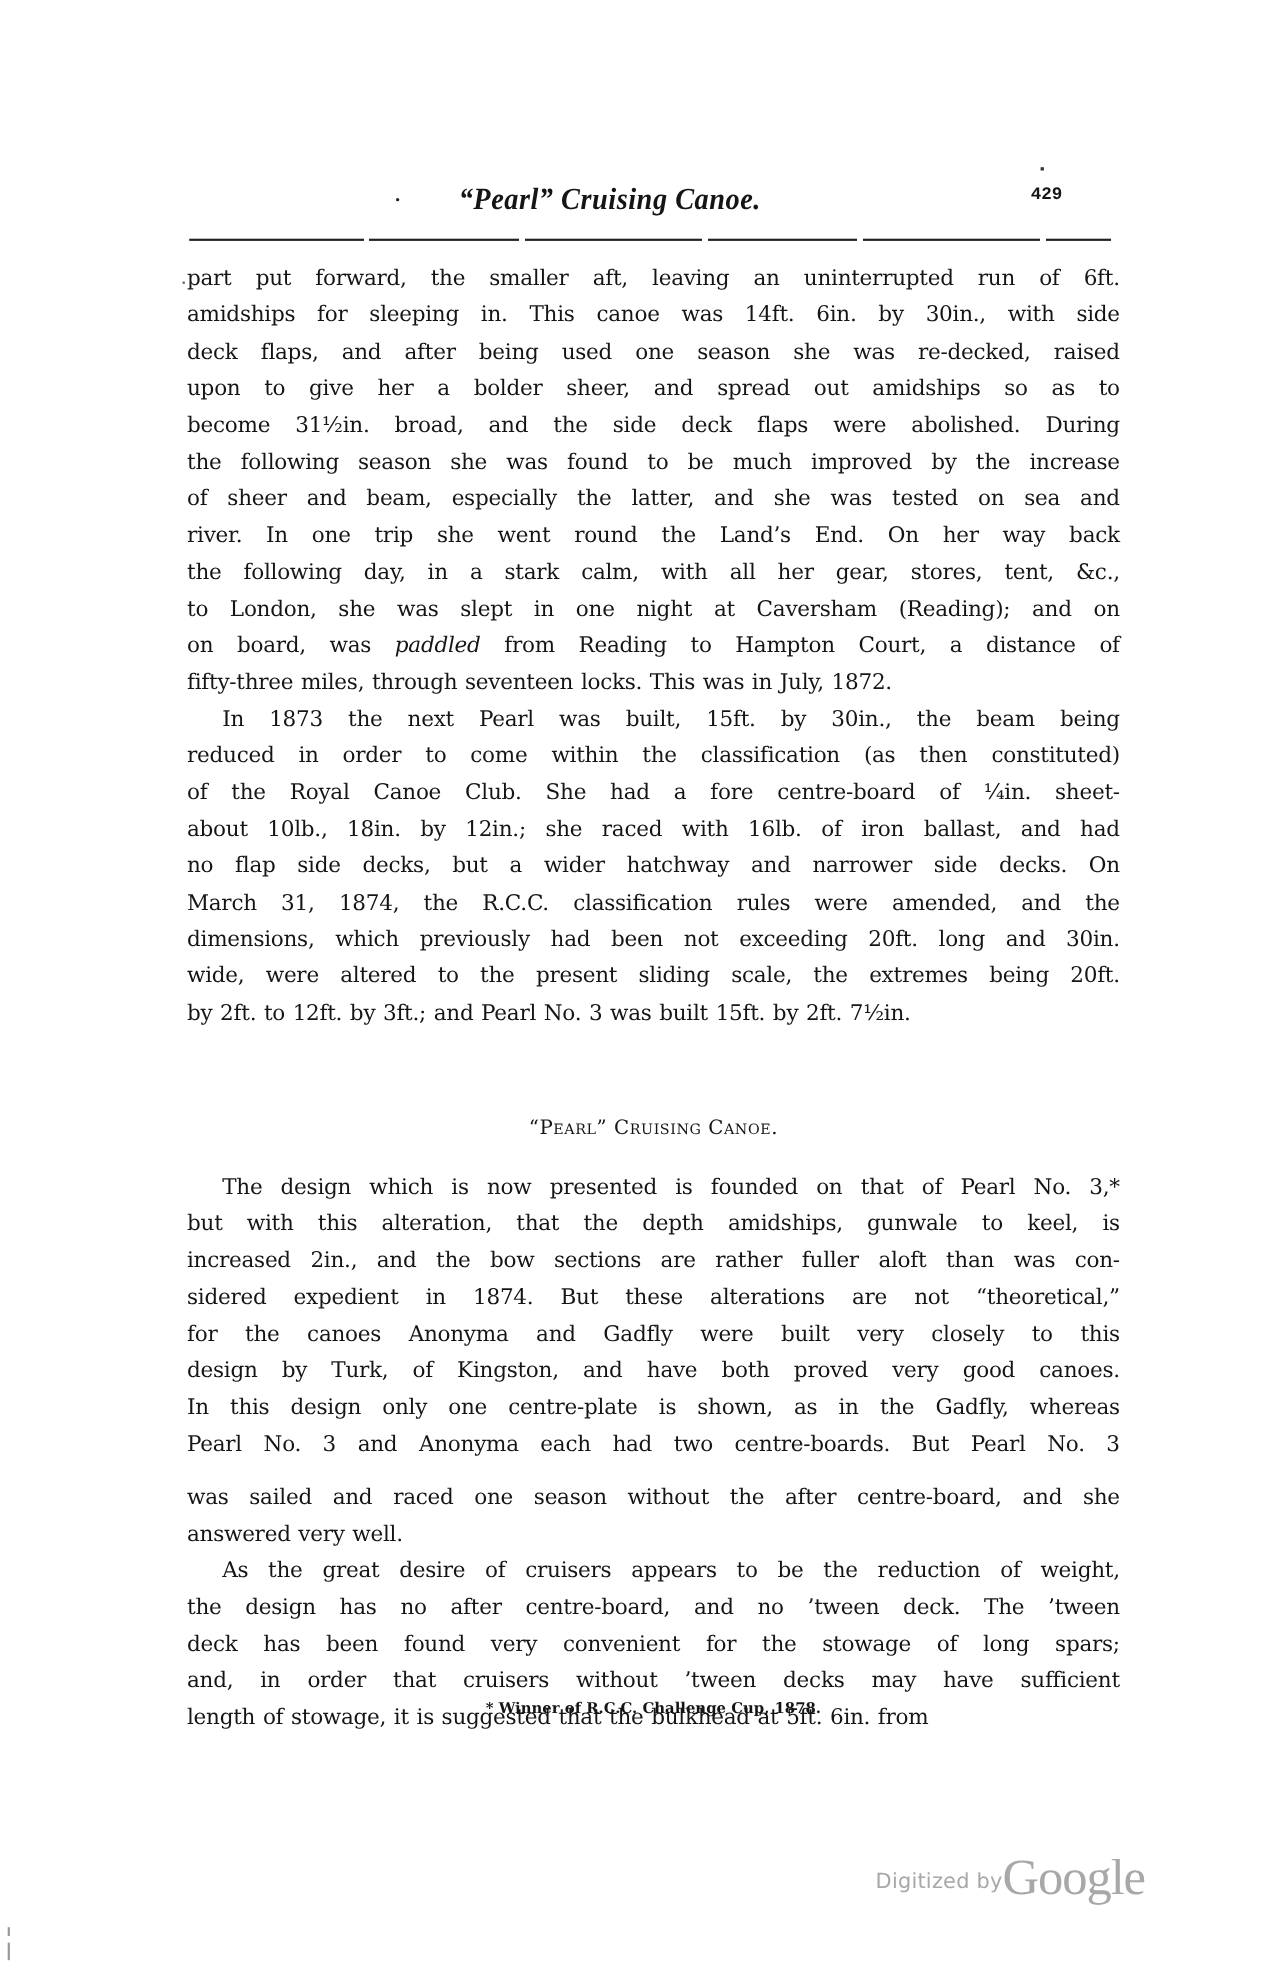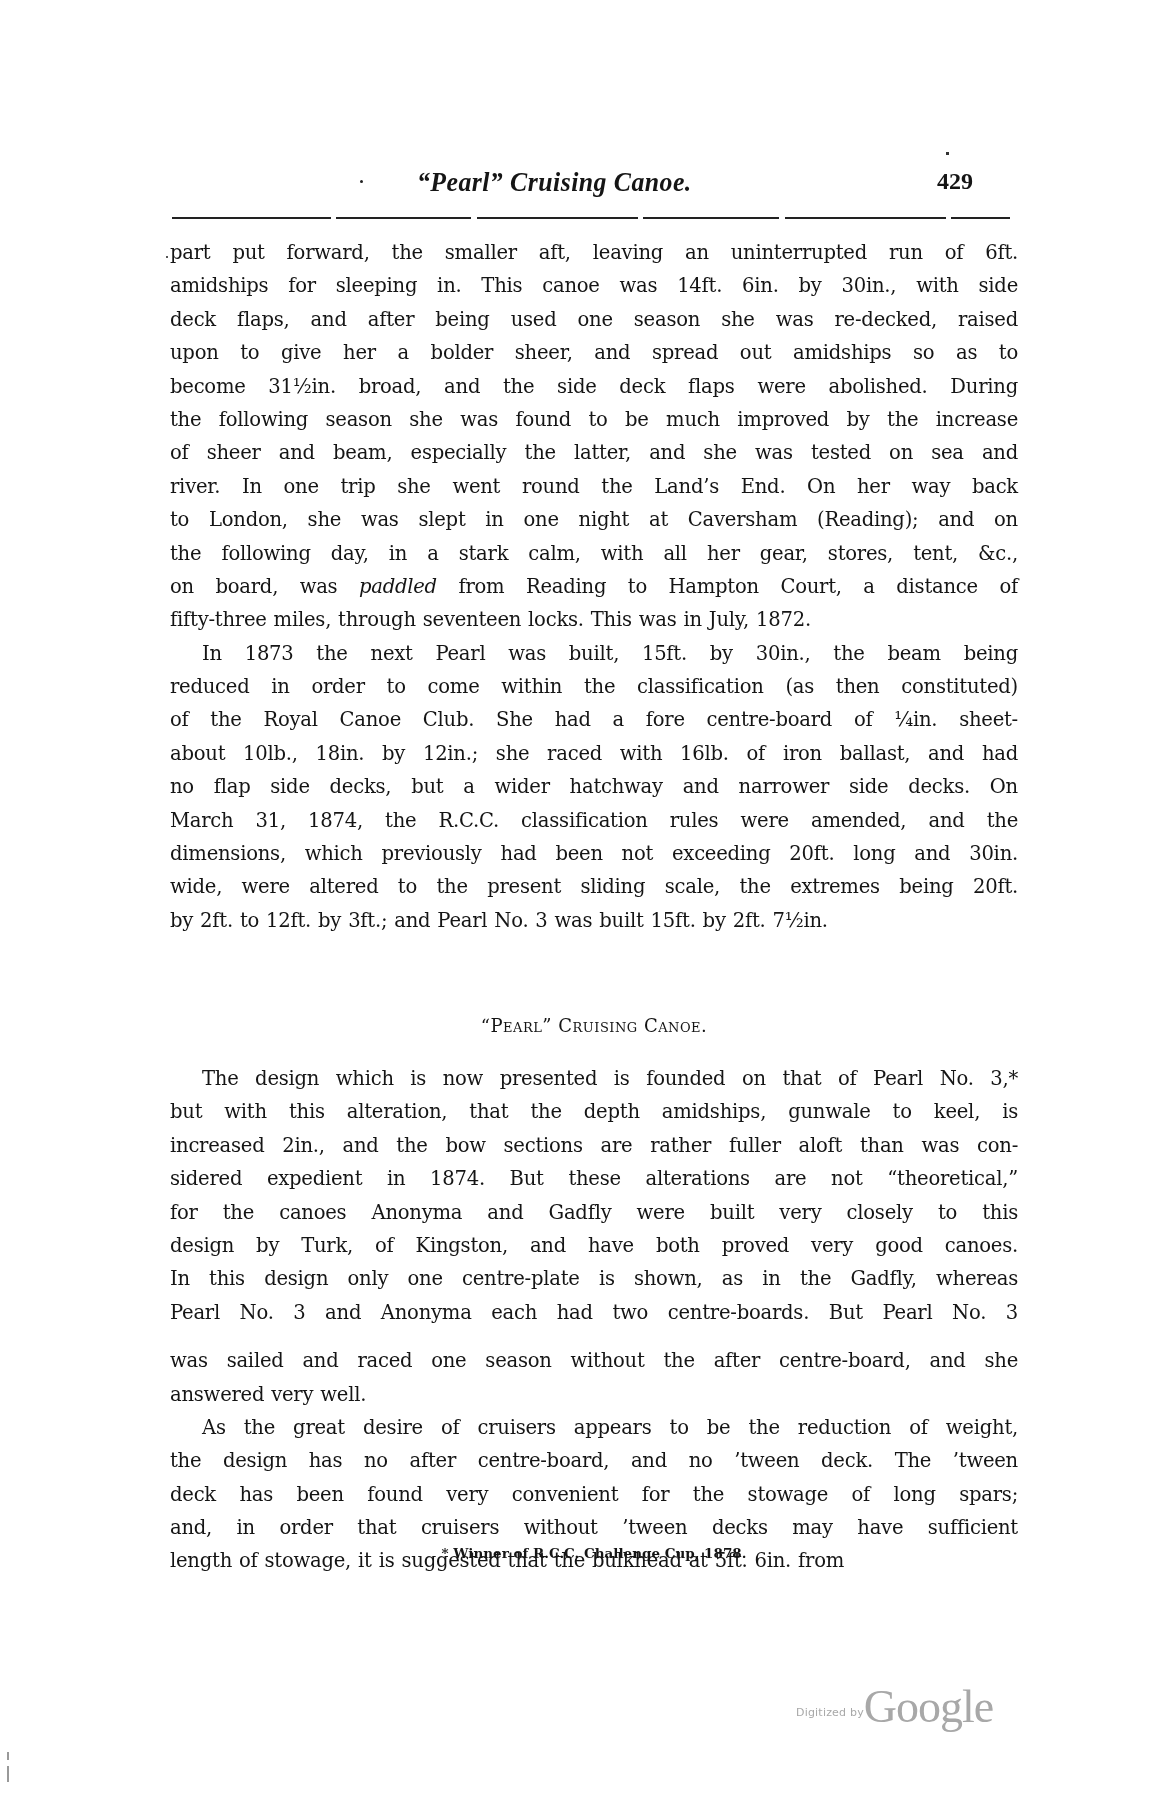--- a/index.html
+++ b/index.html
@@ -41,23 +41,23 @@
       font-size: 28px;
       letter-spacing: 0.5px;
       transform: scaleX(0.92);
       transform-origin: left center;
       white-space: nowrap;
     }
     .page-number {
       position: absolute;
       left: 765px;
       top: 8px;
-      font-family: Liberation Serif, serif;
+      font-family: Liberation Mono, monospace;
       font-weight: bold;
-      font-size: 24px;
+      font-size: 16px;
     }
     .top-mark {
       position: absolute;
       left: 946px;
       top: 152px;
       width: 3px;
       height: 3px;
       background: #333;
     }
     .header-rule {
@@ -127,21 +127,21 @@
     }
     .digitized {
       position: absolute;
       left: 796px;
       top: 1680px;
       color: #a8a8a8;
       white-space: nowrap;
     }
     .digitized-by {
       font-family: "DejaVu Sans", sans-serif;
-      font-size: 11px;
+      font-size: 19px;
       vertical-align: 6px;
       letter-spacing: 0.2px;
     }
     .google {
       font-family: "Liberation Serif", serif;
       font-size: 46px;
       letter-spacing: -1px;
       margin-top: 27px;
     }
     .margin-mark {
@@ -170,22 +170,22 @@
 
 <div class="body-text" id="body1">
     <span class="line" style="height: 33.4px; line-height: 33.4px;">part put forward, the smaller aft, leaving an uninterrupted run of 6ft.</span>
     <span class="line" style="height: 33.4px; line-height: 33.4px;">amidships for sleeping in.  This canoe was 14ft. 6in. by 30in., with side</span>
     <span class="line" style="height: 33.4px; line-height: 33.4px;">deck flaps, and after being used one season she was re-decked, raised</span>
     <span class="line" style="height: 33.4px; line-height: 33.4px;">upon to give her a bolder sheer, and spread out amidships so as to</span>
     <span class="line" style="height: 33.4px; line-height: 33.4px;">become 31½in. broad, and the side deck flaps were abolished.  During</span>
     <span class="line" style="height: 33.4px; line-height: 33.4px;">the following season she was found to be much improved by the increase</span>
     <span class="line" style="height: 33.4px; line-height: 33.4px;">of sheer and beam, especially the latter, and she was tested on sea and</span>
     <span class="line" style="height: 33.4px; line-height: 33.4px;">river.  In one trip she went round the Land’s End.  On her way back</span>
+    <span class="line" style="height: 33.4px; line-height: 33.4px;">the following day, in a stark calm, with all her gear, stores, tent, &amp;c.,</span>
     <span class="line" style="height: 33.4px; line-height: 33.4px;">to London, she was slept in one night at Caversham (Reading); and on</span>
-    <span class="line" style="height: 33.4px; line-height: 33.4px;">the following day, in a stark calm, with all her gear, stores, tent, &amp;c.,</span>
     <span class="line" style="height: 33.4px; line-height: 33.4px;">on board, was <span class="italic">paddled</span> from Reading to Hampton Court, a distance of</span>
     <span class="line last" style="height: 33.4px; line-height: 33.4px;">fifty-three miles, through seventeen locks.  This was in July, 1872.</span>
     <span class="line indent" style="height: 33.4px; line-height: 33.4px;">In 1873 the next Pearl was built, 15ft. by 30in., the beam being</span>
     <span class="line" style="height: 33.4px; line-height: 33.4px;">reduced in order to come within the classification (as then constituted)</span>
     <span class="line" style="height: 33.4px; line-height: 33.4px;">of the Royal Canoe Club.  She had a fore centre-board of ¼in. sheet-</span>
     <span class="line" style="height: 33.4px; line-height: 33.4px;">about 10lb., 18in. by 12in.; she raced with 16lb. of iron ballast, and had</span>
     <span class="line" style="height: 33.4px; line-height: 33.4px;">no flap side decks, but a wider hatchway and narrower side decks.  On</span>
     <span class="line" style="height: 33.4px; line-height: 33.4px;">March 31, 1874, the R.C.C. classification rules were amended, and the</span>
     <span class="line" style="height: 33.4px; line-height: 33.4px;">dimensions, which previously had been not exceeding 20ft. long and 30in.</span>
     <span class="line" style="height: 33.4px; line-height: 33.4px;">wide, were altered to the present sliding scale, the extremes being 20ft.</span>

